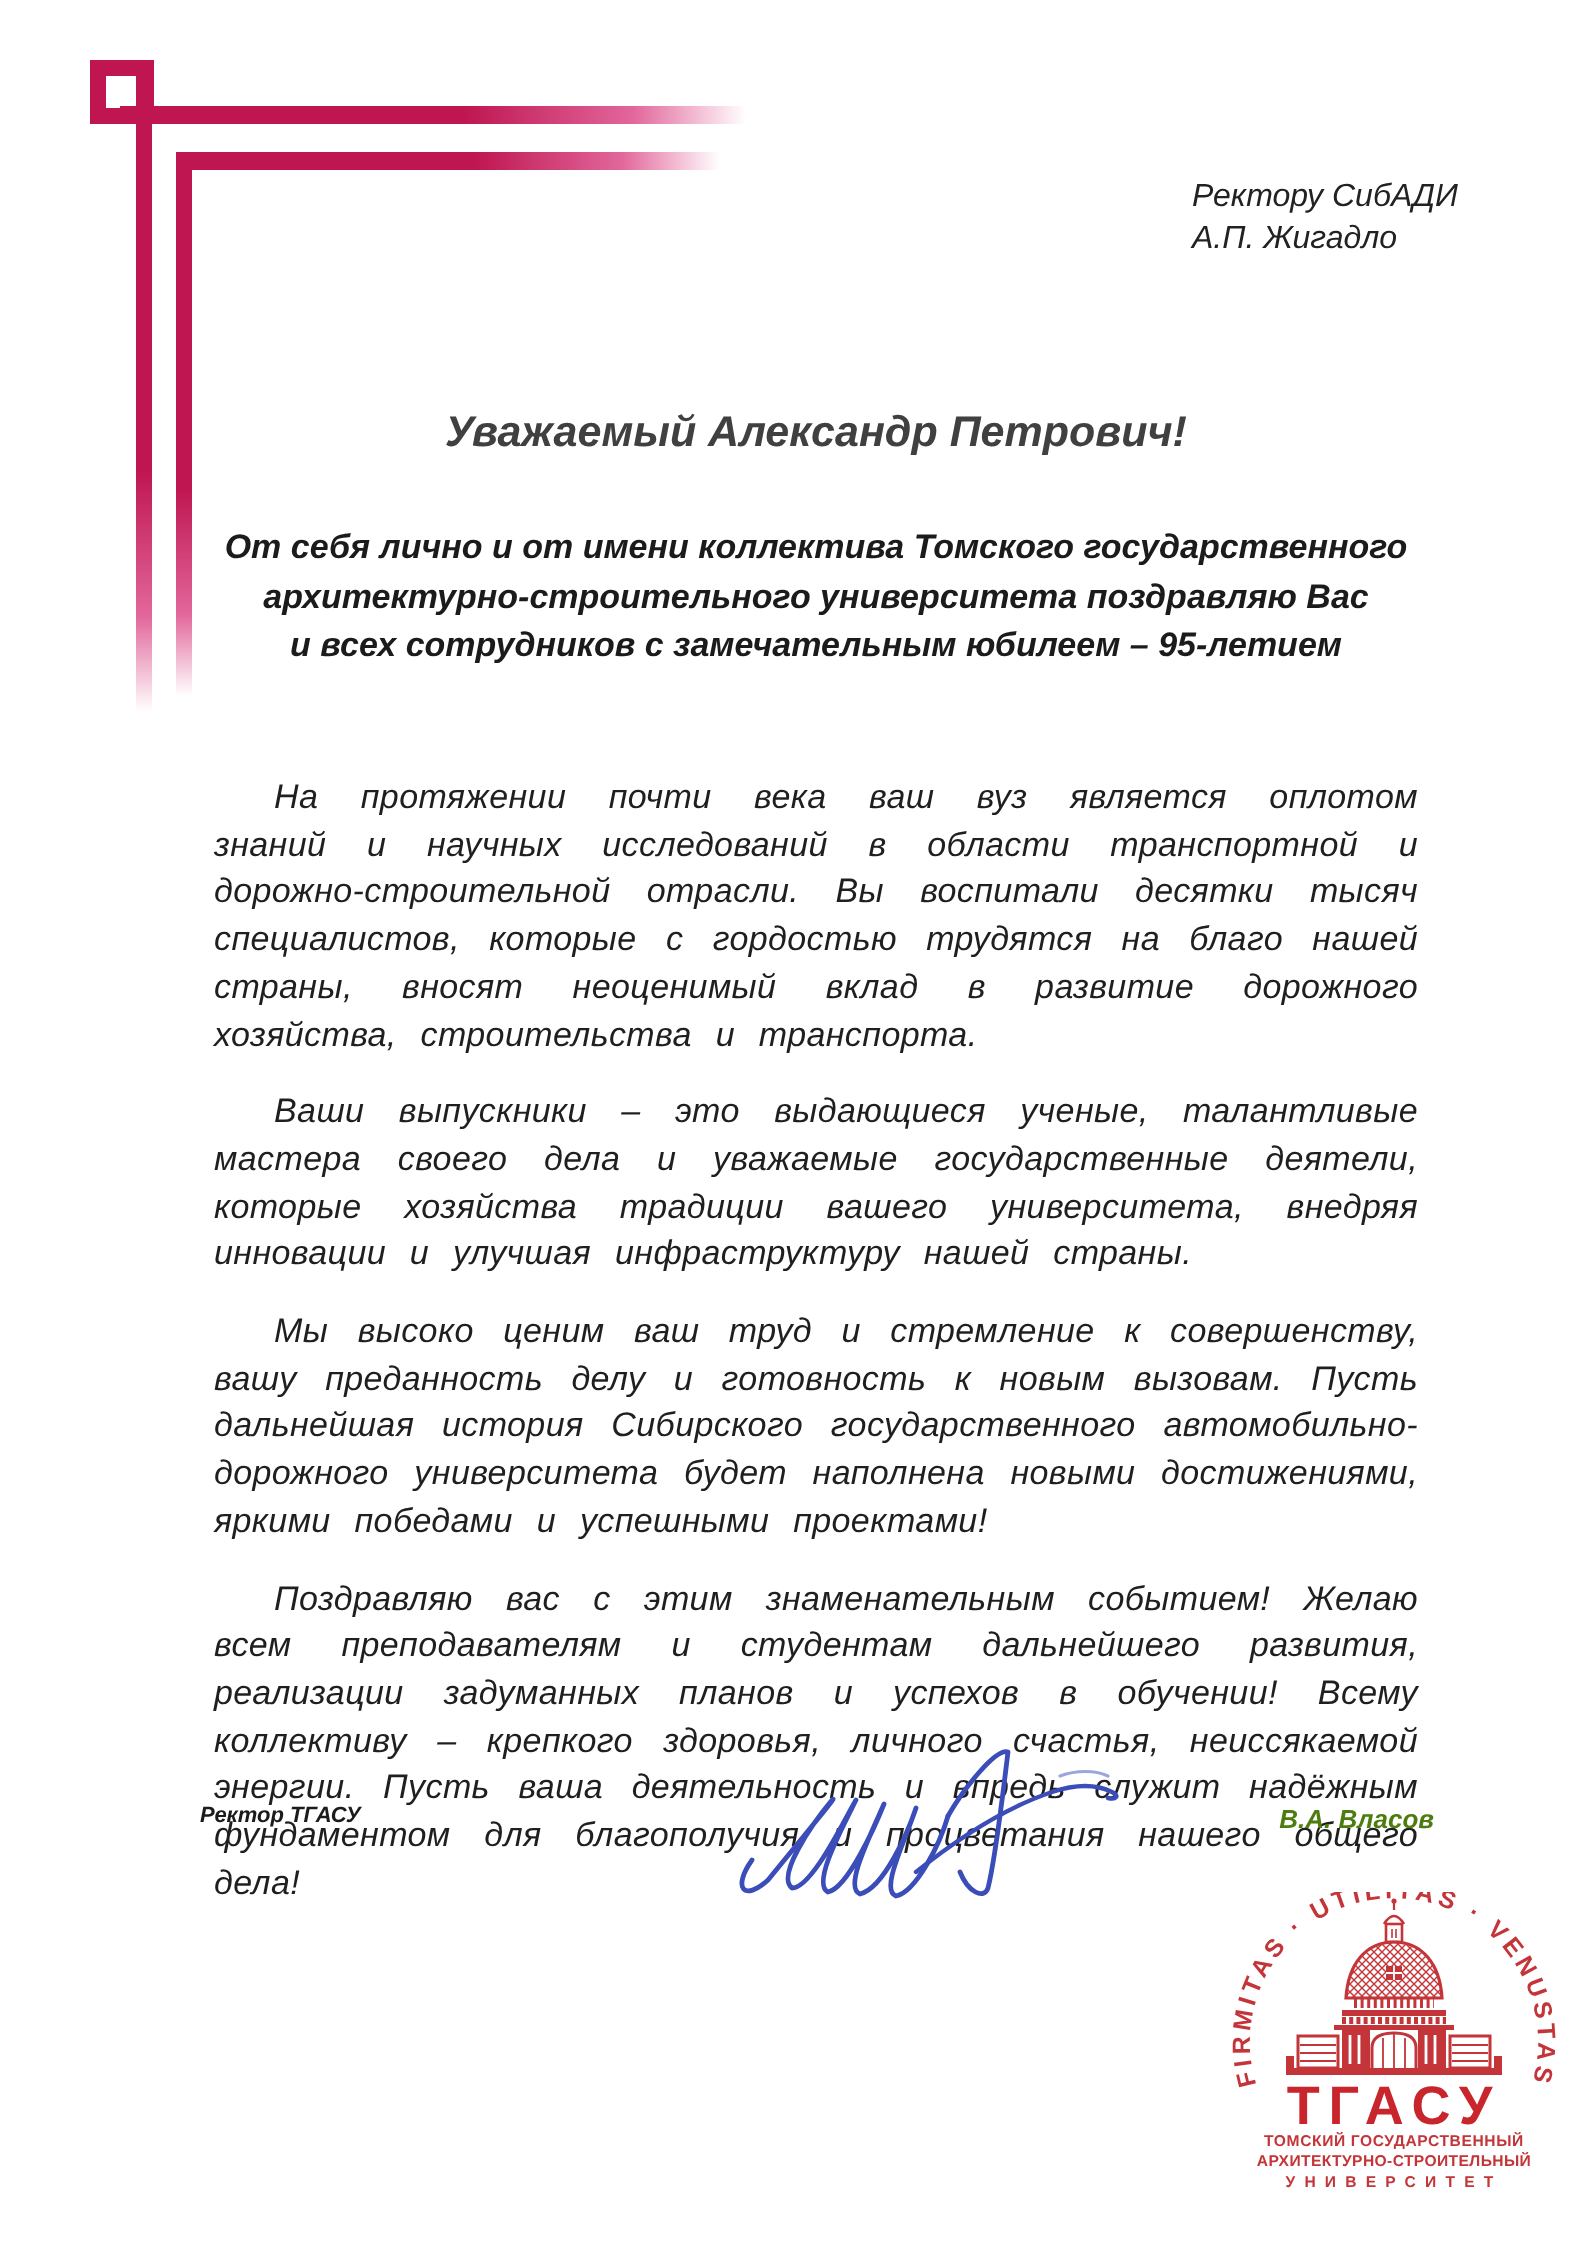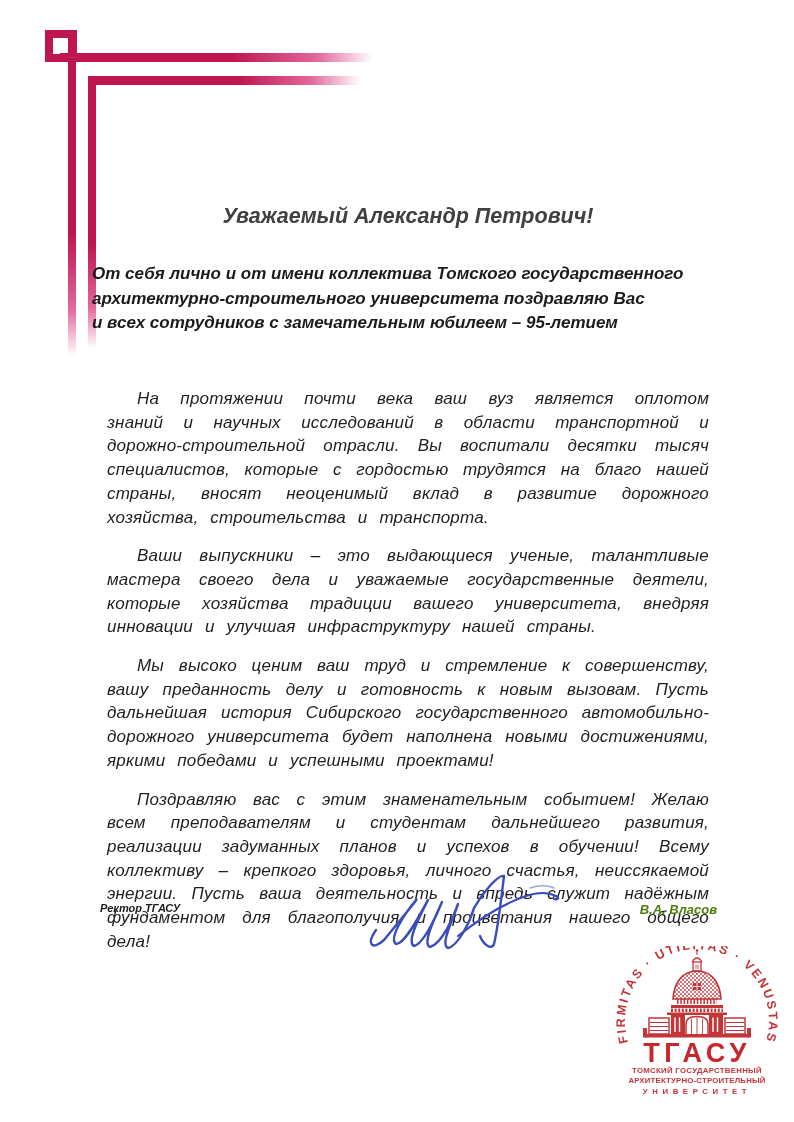--- a/index.html
+++ b/index.html
@@ -35,21 +35,21 @@
     position:absolute;left:596px;top:88px;
     font-style:italic;font-size:16px;line-height:21px;color:#222;
   }
   .title{
     position:absolute;left:92px;top:204px;width:632px;
     text-align:center;font-style:italic;font-weight:bold;
     font-size:21.5px;color:#404040;
   }
   .intro{
     position:absolute;left:92px;top:262px;width:632px;
-    font-style:italic;font-weight:bold;
+    text-align:center;font-style:italic;font-weight:bold;
     font-size:17px;line-height:24.5px;color:#1b1b1b;
   }
   .body-text{
     position:absolute;left:92px;top:372px;width:632px;
     font-style:italic;font-size:17px;line-height:23.7px;
     text-align:justify;color:#1f1f1f;
     word-spacing:7px;letter-spacing:0.2px;
   }
   .body-text p{margin:15px;text-indent:30px;}
   .signoff-left{
@@ -68,20 +68,24 @@
 <body>
 
 <div class="page">
 
   <div class="deco deco-square"></div>
   <div class="deco deco-hbar-outer"></div>
   <div class="deco deco-vbar-outer"></div>
   <div class="deco deco-hbar-inner"></div>
   <div class="deco deco-vbar-inner"></div>
 
+  <div class="recipient">
+    <div>Ректору СибАДИ</div>
+    <div>А.П. Жигадло</div>
+  </div>
 
   <div class="title">Уважаемый Александр Петрович!</div>
 
   <div class="intro">
     <div>От себя лично и от имени коллектива Томского государственного</div>
     <div>архитектурно-строительного университета поздравляю Вас</div>
     <div>и всех сотрудников с замечательным юбилеем – 95-летием</div>
   </div>
 
   <div class="body-text">

